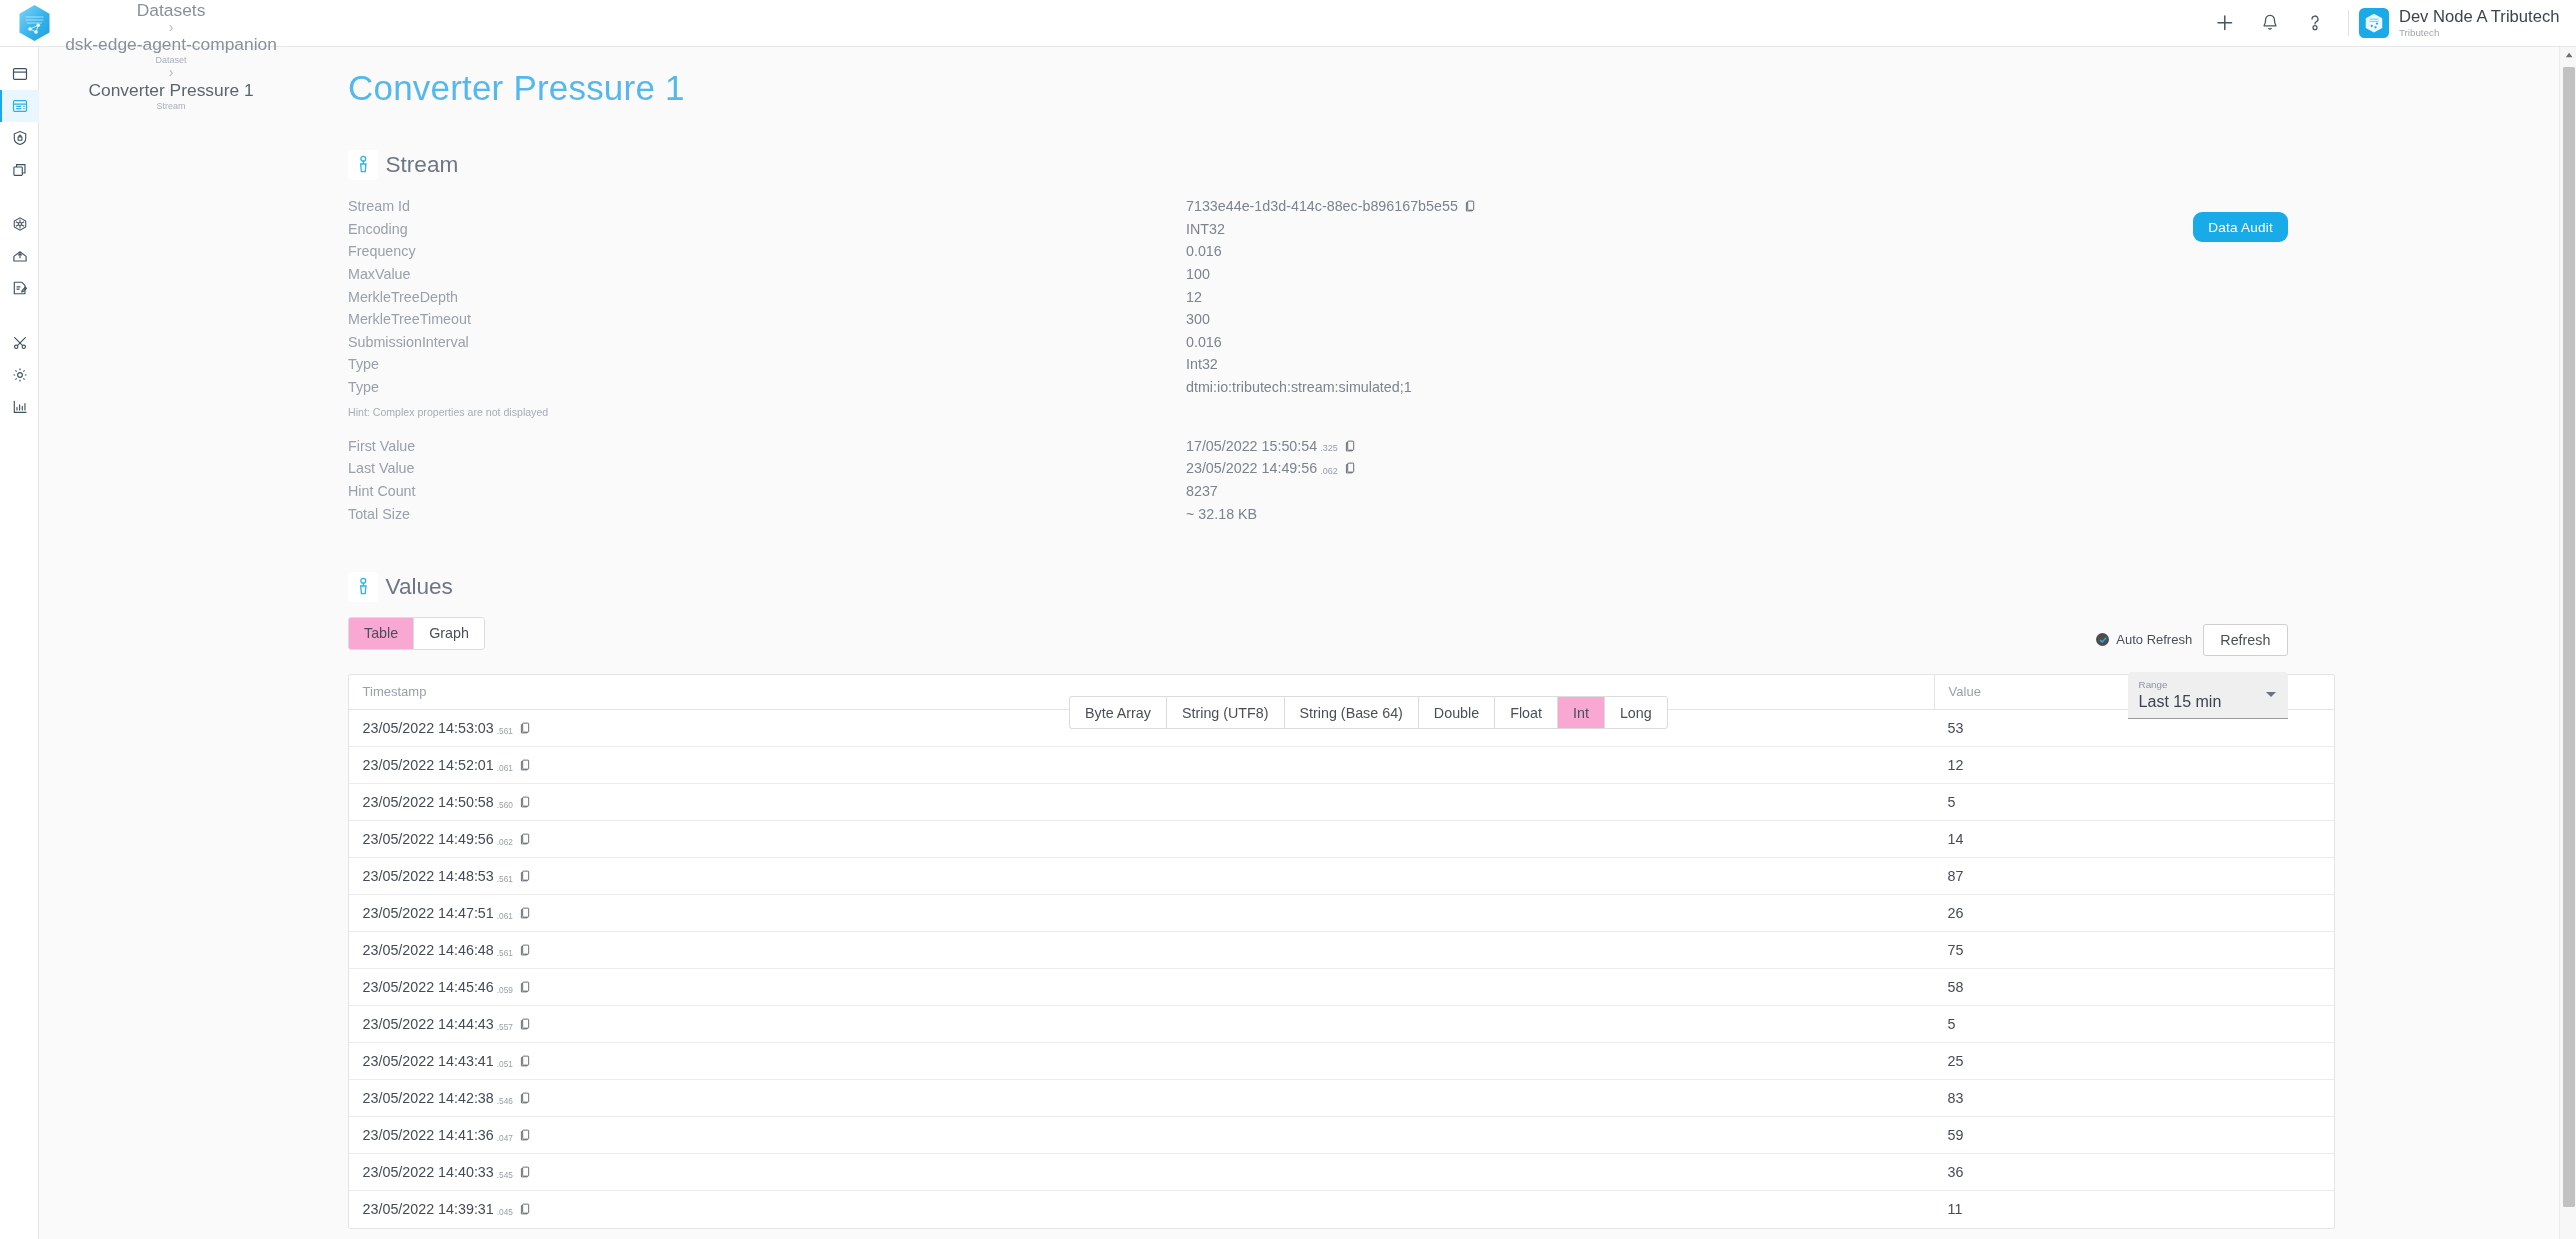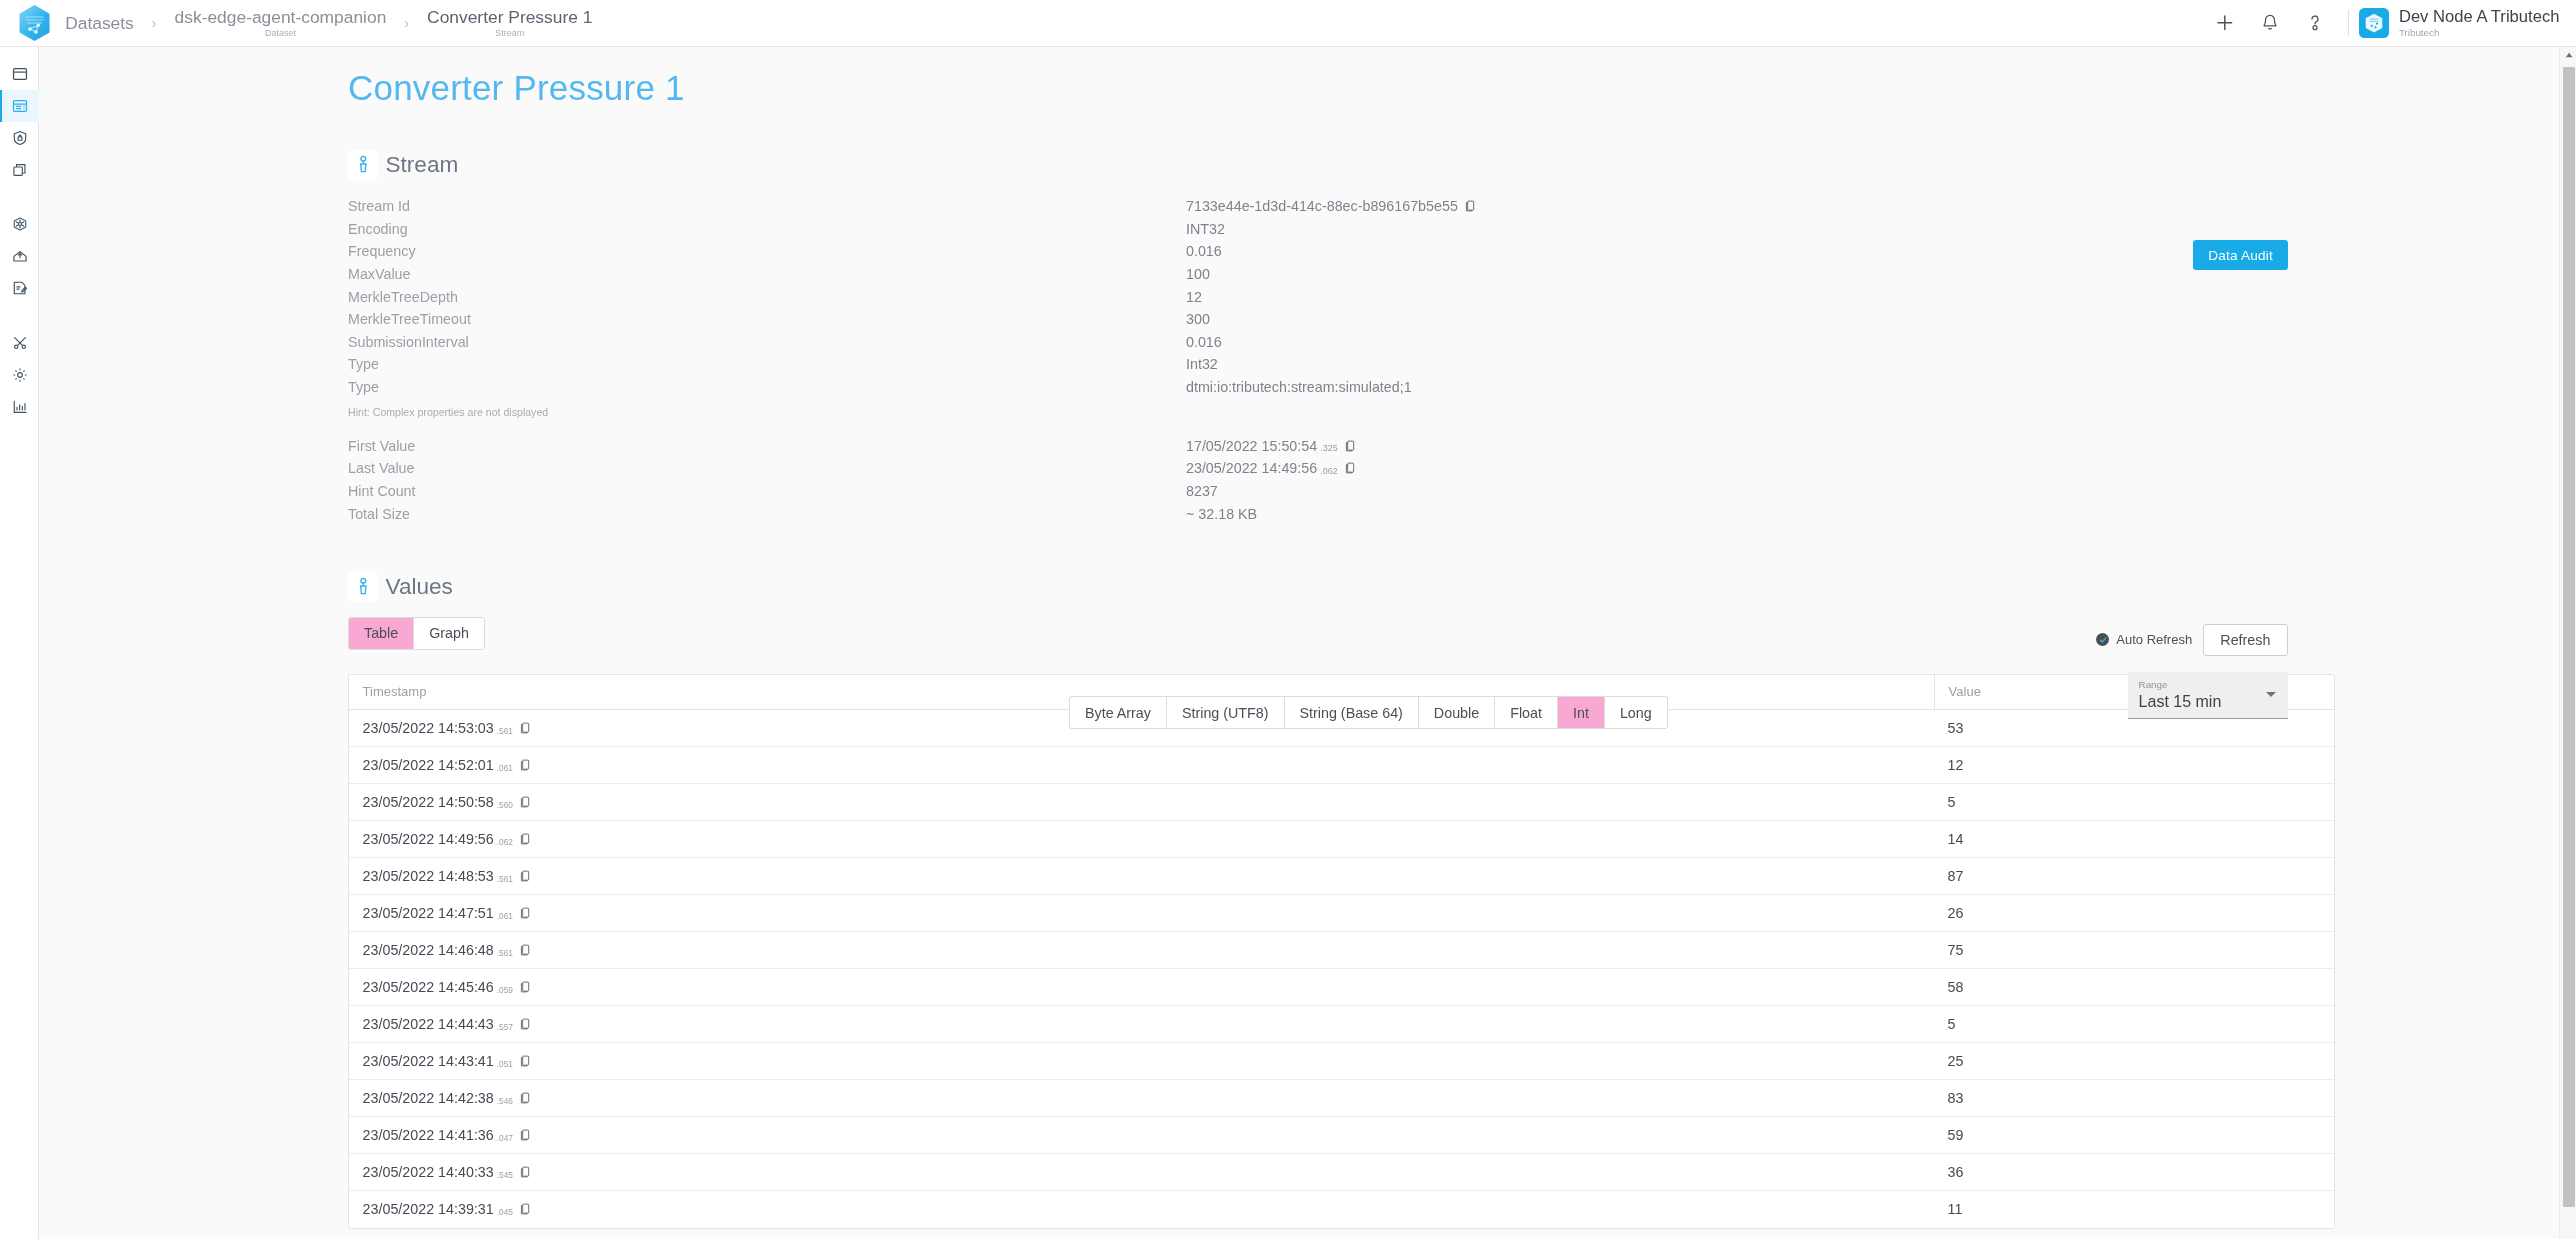--- a/index.html
+++ b/index.html
@@ -20,21 +20,21 @@
     border-bottom: 0.8px solid #e6e6e6;
     display: flex; align-items: center;
     z-index: 30;
   }
   .brand-hex {
     width: 35px; height: 39px;
     margin-left: 16.6px; margin-right: 10.6px;
     flex: 0 0 auto;
     display: flex; align-items: center; justify-content: center;
   }
-  .crumbs { display: flex; align-items: center; height: 47px; }
+  .crumbs { display: flex; align-items: center; height: 47px; flex-direction: column; }
   .crumb {
     display: flex; flex-direction: column; justify-content: center;
     padding: 0 3px; cursor: pointer;
   }
   .crumb-main {
     font-size: 17.4px; color: #8a9099; line-height: 1.15; white-space: nowrap;
   }
   .crumb.active .crumb-main { color: #5d6470; }
   .crumb-sub {
     font-size: 9px; color: #a9aeb6; text-align: center; line-height: 1.2;
@@ -124,22 +124,22 @@
     margin-left: 6.8px; cursor: pointer; display: inline-flex; align-items: center;
   }
   .hint {
     margin: 7.5px 0 0 308px; font-size: 10.6px; color: #a7acb4;
   }
   .props2 { margin: 16.6px 0 0 308px; }
 
   .audit-btn {
     position: absolute; right: 273px; top: 165px;
     background: #18abe8; color: #fff;
-    font-size: 13.6px; padding: 7.5px 15px; border: none; border-radius: 3px;
-    cursor: pointer; letter-spacing: 0.2px; margin-top: 28px;
+    font-size: 13.6px; padding: 7.5px 15px; border: none; border-radius: 9px;
+    cursor: pointer; letter-spacing: 0.2px;
   }
 
   
   .values-head { margin-top: 47px; }
 
   .btn-group { display: inline-flex; margin: 15px 0 0 308px; border-radius: 3px; overflow: hidden; }
   .bg-btn {
     background: #fff; border: 0.8px solid #dcdcdc; border-right: none;
     font-size: 14.3px; color: #4a4f57; padding: 7.5px 15px;
     cursor: pointer; white-space: nowrap;

